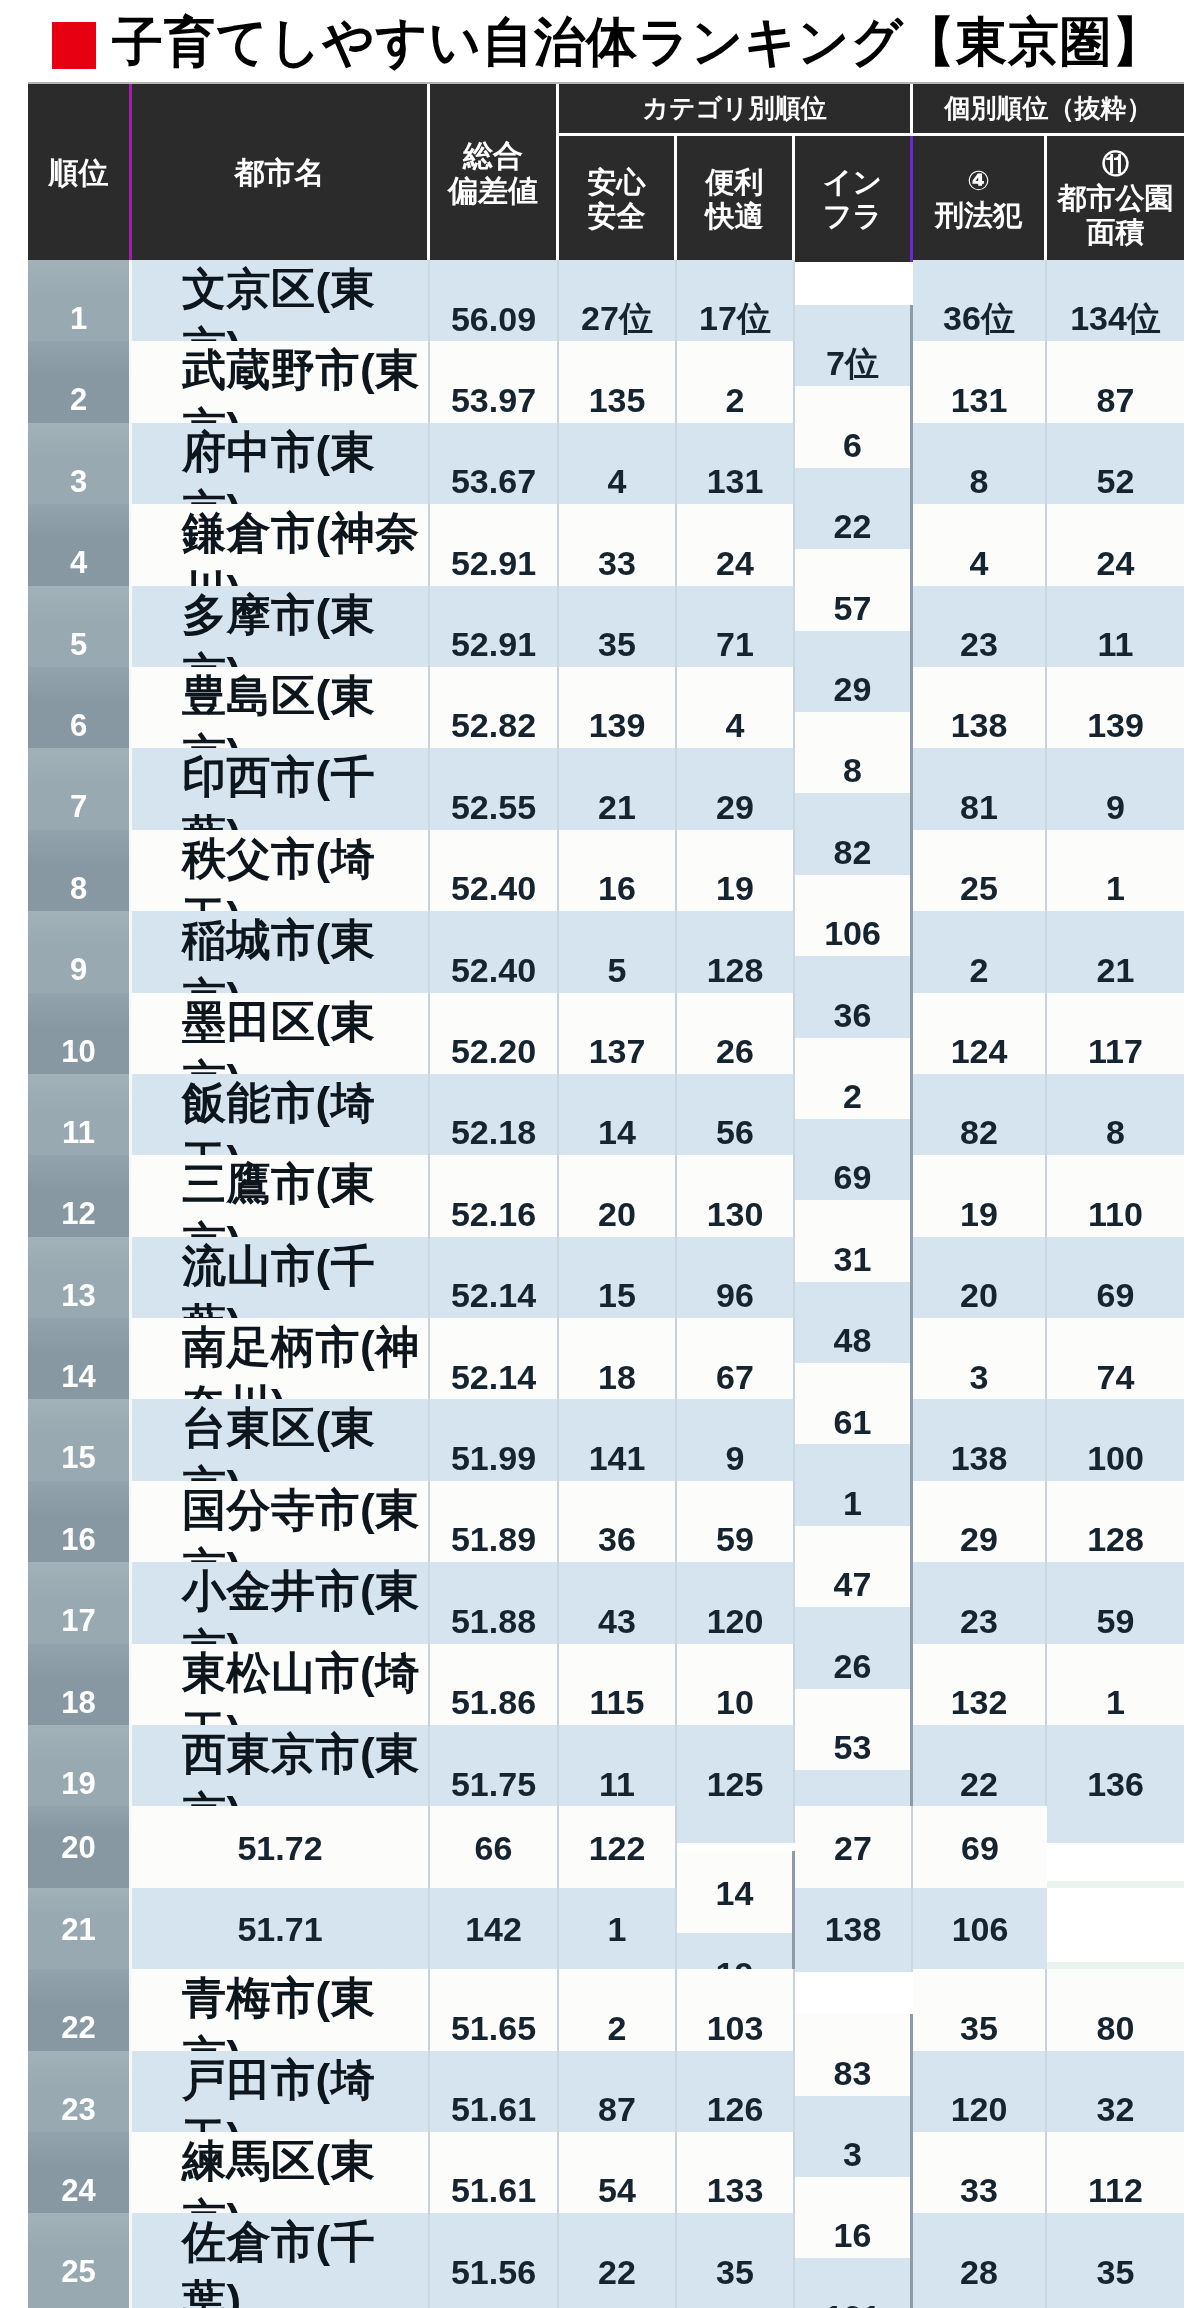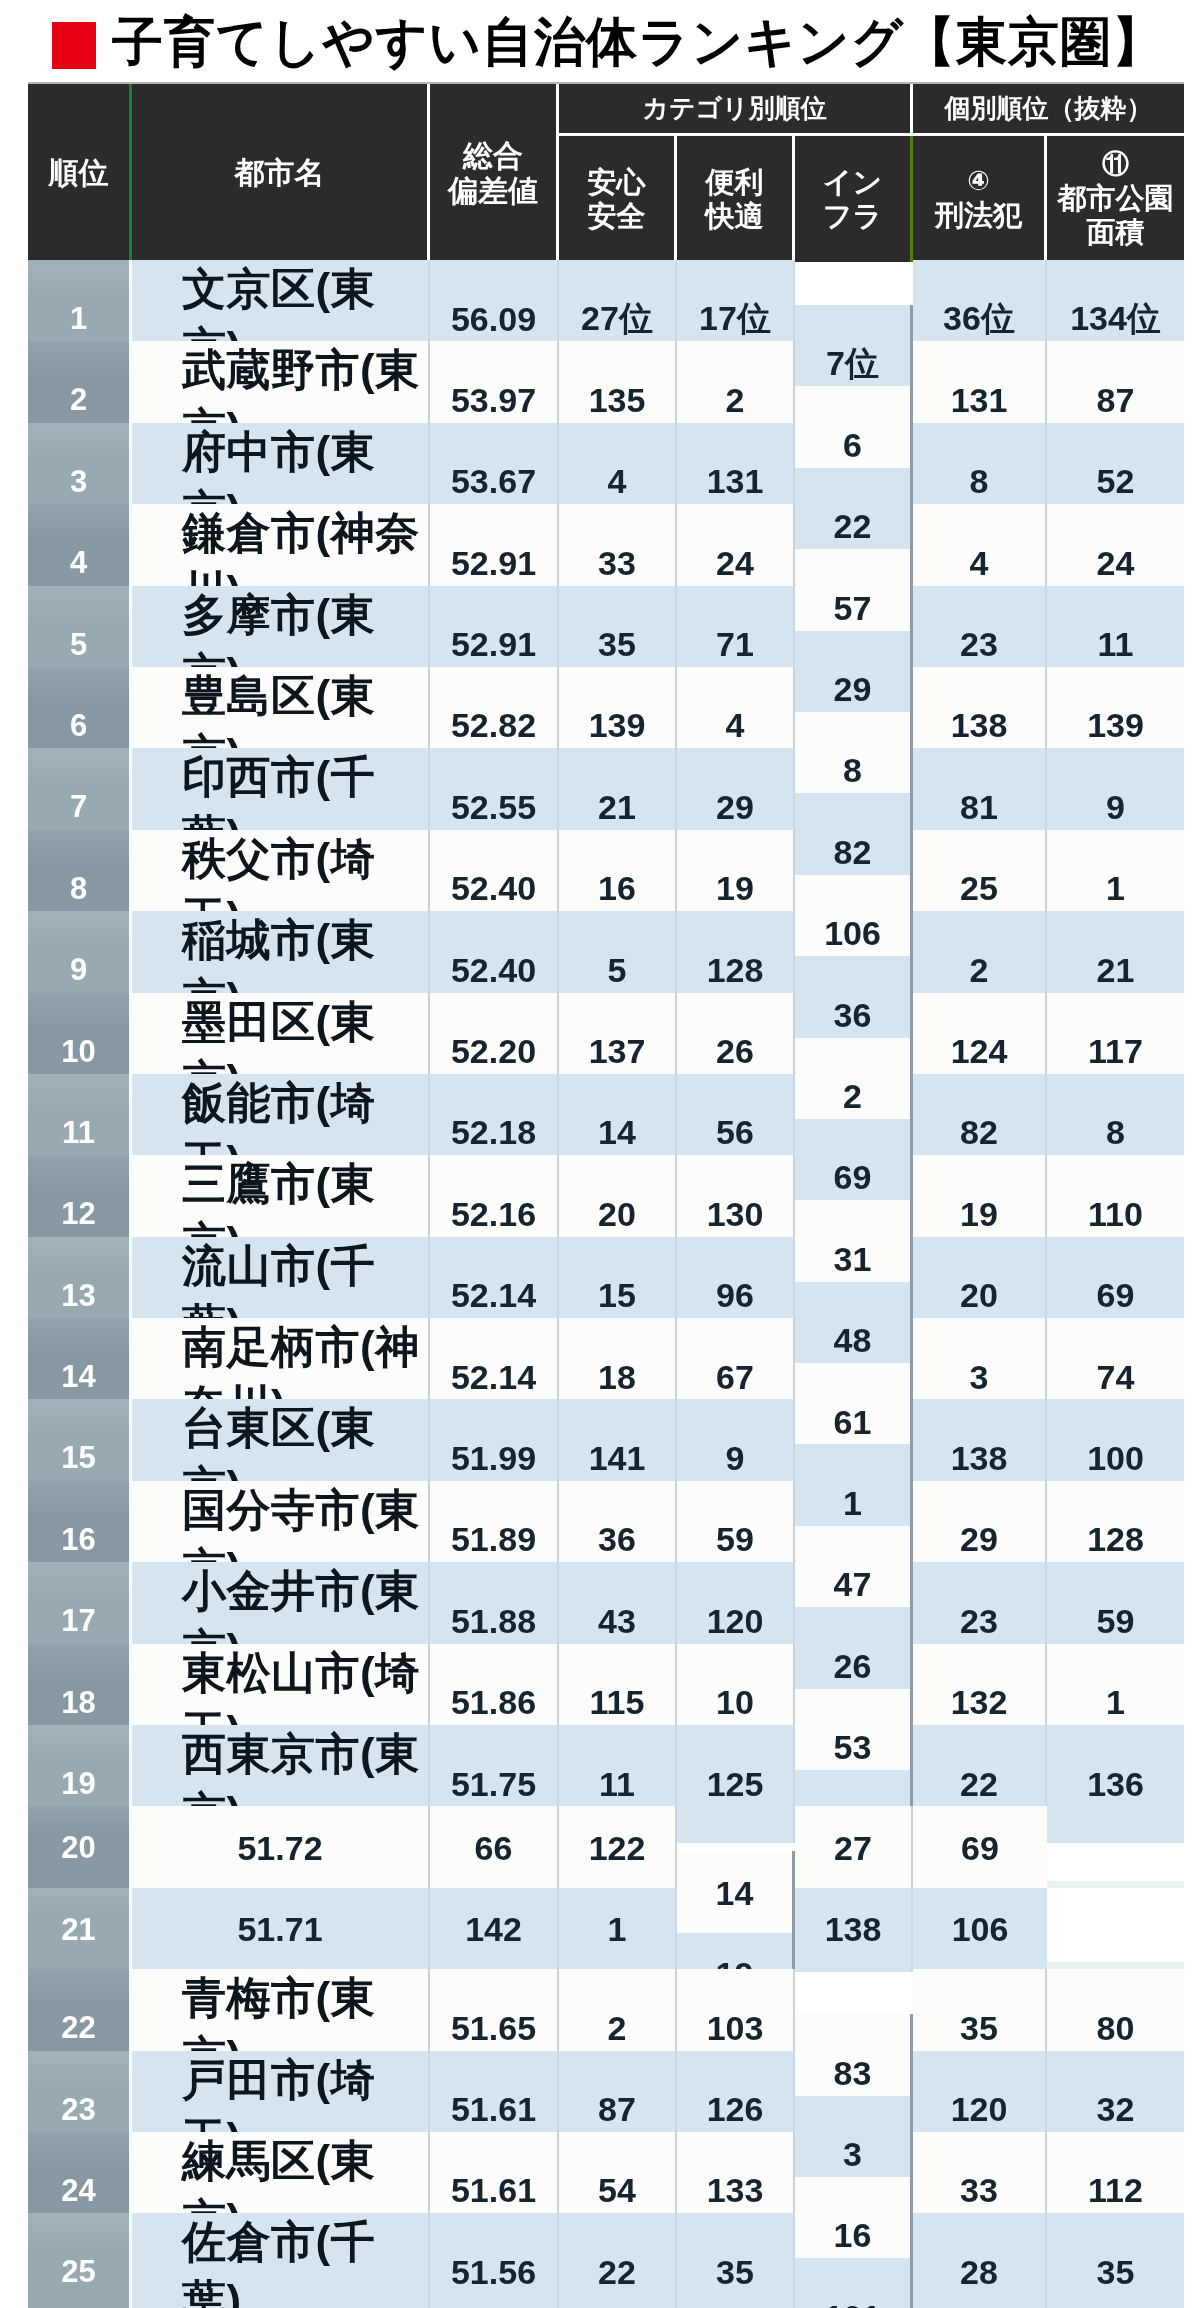--- a/index.html
+++ b/index.html
@@ -42,29 +42,29 @@
     grid-template-rows:52px 126px;
     height:178px;
     border-top:2px solid #b5b5b5;
   }
   .h {
     background:#2b2b2b; color:#ffffff; font-weight:700;
     display:flex; align-items:center; justify-content:center;
     text-align:center; line-height:1.18;
   }
   .h.span2 { grid-row:1 / 3; }
-  .h.col1 { grid-column:1; font-size:30px; border-right:3px solid #15803d; }
+  .h.col1 { grid-column:1; font-size:30px; border-right:3px solid #a21caf; }
   .h.col2 { grid-column:2; font-size:30px; border-right:3px solid #ffffff; }
   .h.col3 { grid-column:3; font-size:30px; border-right:3px solid #ffffff; flex-direction:column; }
   .h.group-cat { grid-row:1; grid-column:4 / 7; font-size:26px; border-right:3px solid #ffffff; border-bottom:3px solid #ffffff; }
   .h.group-ind { grid-row:1; grid-column:7 / 9; font-size:26px; border-bottom:3px solid #ffffff; }
   .h.sub { grid-row:2; font-size:29px; flex-direction:column; }
   .h.sub.c4 { grid-column:4; border-right:3px solid #ffffff; }
   .h.sub.c5 { grid-column:5; border-right:3px solid #ffffff; }
-  .h.sub.c6 { grid-column:6; border-right:3px solid #4d7c0f; }
+  .h.sub.c6 { grid-column:6; border-right:3px solid #6d28d9; }
   .h.sub.c7 { grid-column:7; border-right:3px solid #ffffff; }
   .h.sub.c8 { grid-column:8; }
   .h .circ { font-size:27px; display:block; }
 
   
   .tbody { width:1156px; }
   .row {
     height:81.4px;
     border-bottom:7px solid #e9f4ee;
   }

